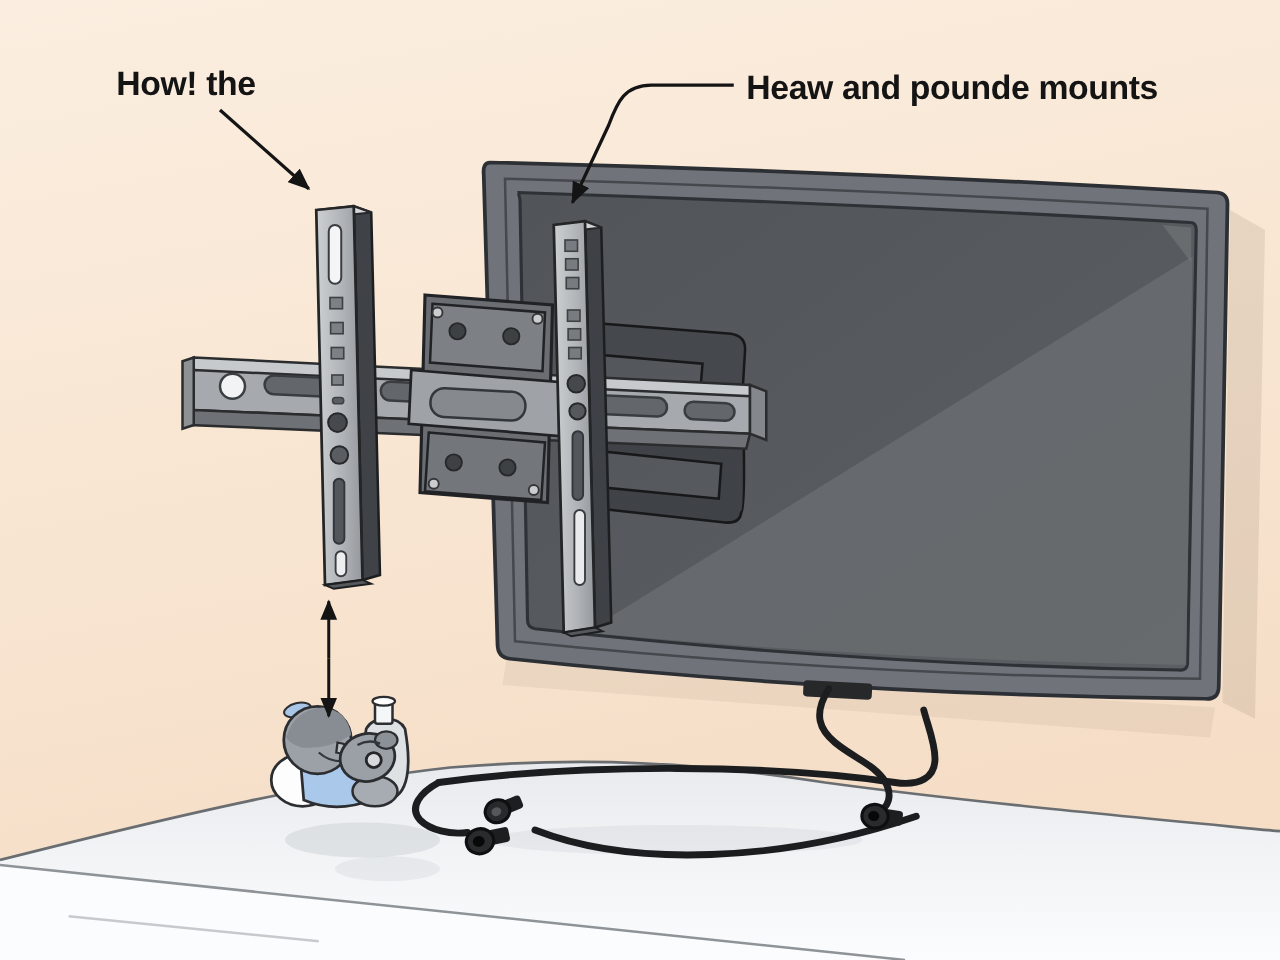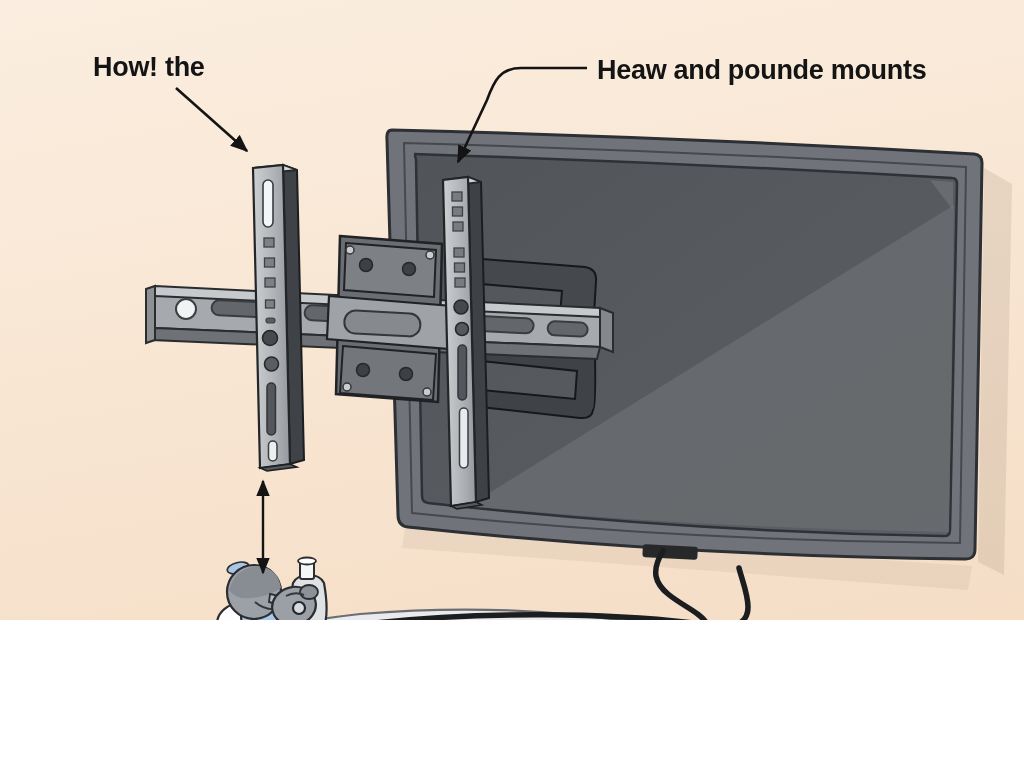--- a/index.html
+++ b/index.html
@@ -1,16 +1,16 @@
 <!DOCTYPE html>
 <html><head>
 <meta charset="utf-8">
 <style>
   html,body{margin:0;padding:0;background:#ffffff;}
-  #stage{position:relative;width:1024px;height:620px;overflow:hidden;
+  #stage{position:relative;width:1024px;height:768px;overflow:hidden;
          font-family:"Liberation Sans", sans-serif;}
   svg{display:block;}
   .label-text{font:700 27px "Liberation Sans", sans-serif;fill:#141414;letter-spacing:-0.3px;}
 </style>
 </head>
 <body>
 
 <div id="stage">
 <svg width="1024" height="768" viewBox="0 0 1024 768">
   <defs>

